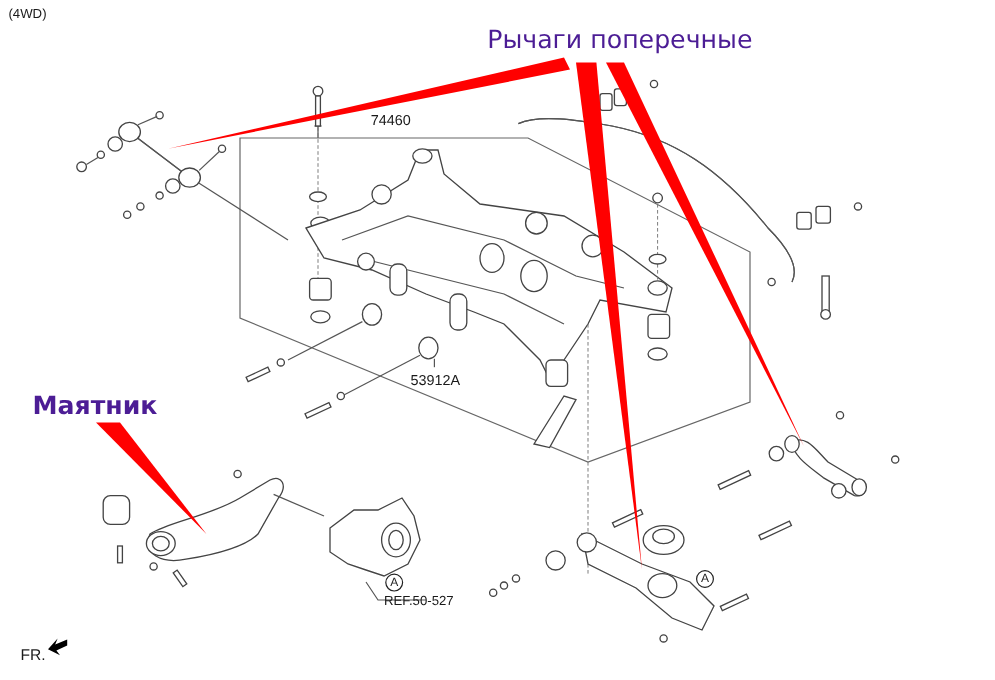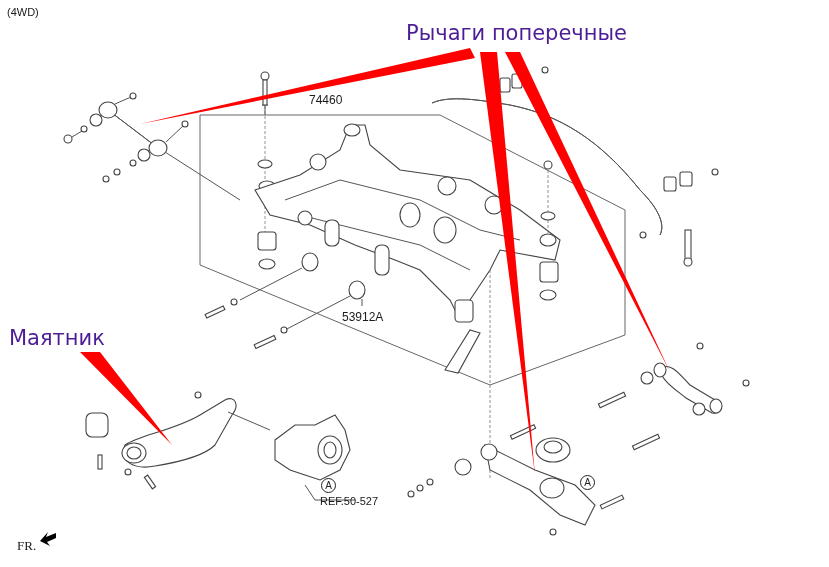--- a/index.html
+++ b/index.html
@@ -4,24 +4,24 @@
 <style>
   html, body { margin:0; padding:0; background:#ffffff; }
   body { width:829px; height:567px; overflow:hidden; position:relative;
          font-family:"Liberation Sans", sans-serif; }
   #stage { position:absolute; left:0; top:0; width:686px; height:567px; }
   .lbl { position:absolute; color:#1a1a1a; white-space:nowrap; }
   .variant { left:7px; top:6px; font-size:11px; }
   .part-55410 { left:309px; top:93px; font-size:12px; }
   .part-53912A { left:342px; top:310px; font-size:12px; }
   .ref { left:320px; top:495px; font-size:11px; }
-  .fr { left:17px; top:538px; font-size:13px;font-family:Liberation Serif, serif; }
+  .fr { left:17px; top:538px; font-size:13px; }
   .callout { font-family:"DejaVu Sans", sans-serif; font-size:21px; color:#4c1d95; }
   .callout-arms { left:406px; top:21px; }
-  .callout-trailing { left:9px; top:326px; }
+  .callout-trailing { left:27px; top:326px;font-weight:bold; }
   .marker { position:absolute; width:13px; height:13px; border:1px solid #222; border-radius:50%;
             font-size:10px; line-height:13px; text-align:center; color:#222; background:#fff; }
   .marker-1 { left:321px; top:478px; }
   .marker-2 { left:580px; top:475px; }
   svg .ln { fill:none; stroke:#555; stroke-width:1; }
   svg .part { fill:#fff; stroke:#444; stroke-width:1.1; }
   svg .dash { fill:none; stroke:#777; stroke-width:0.8; stroke-dasharray:3 2; }
   svg .frame { fill:none; stroke:#666; stroke-width:1; }
 </style>
 </head>

